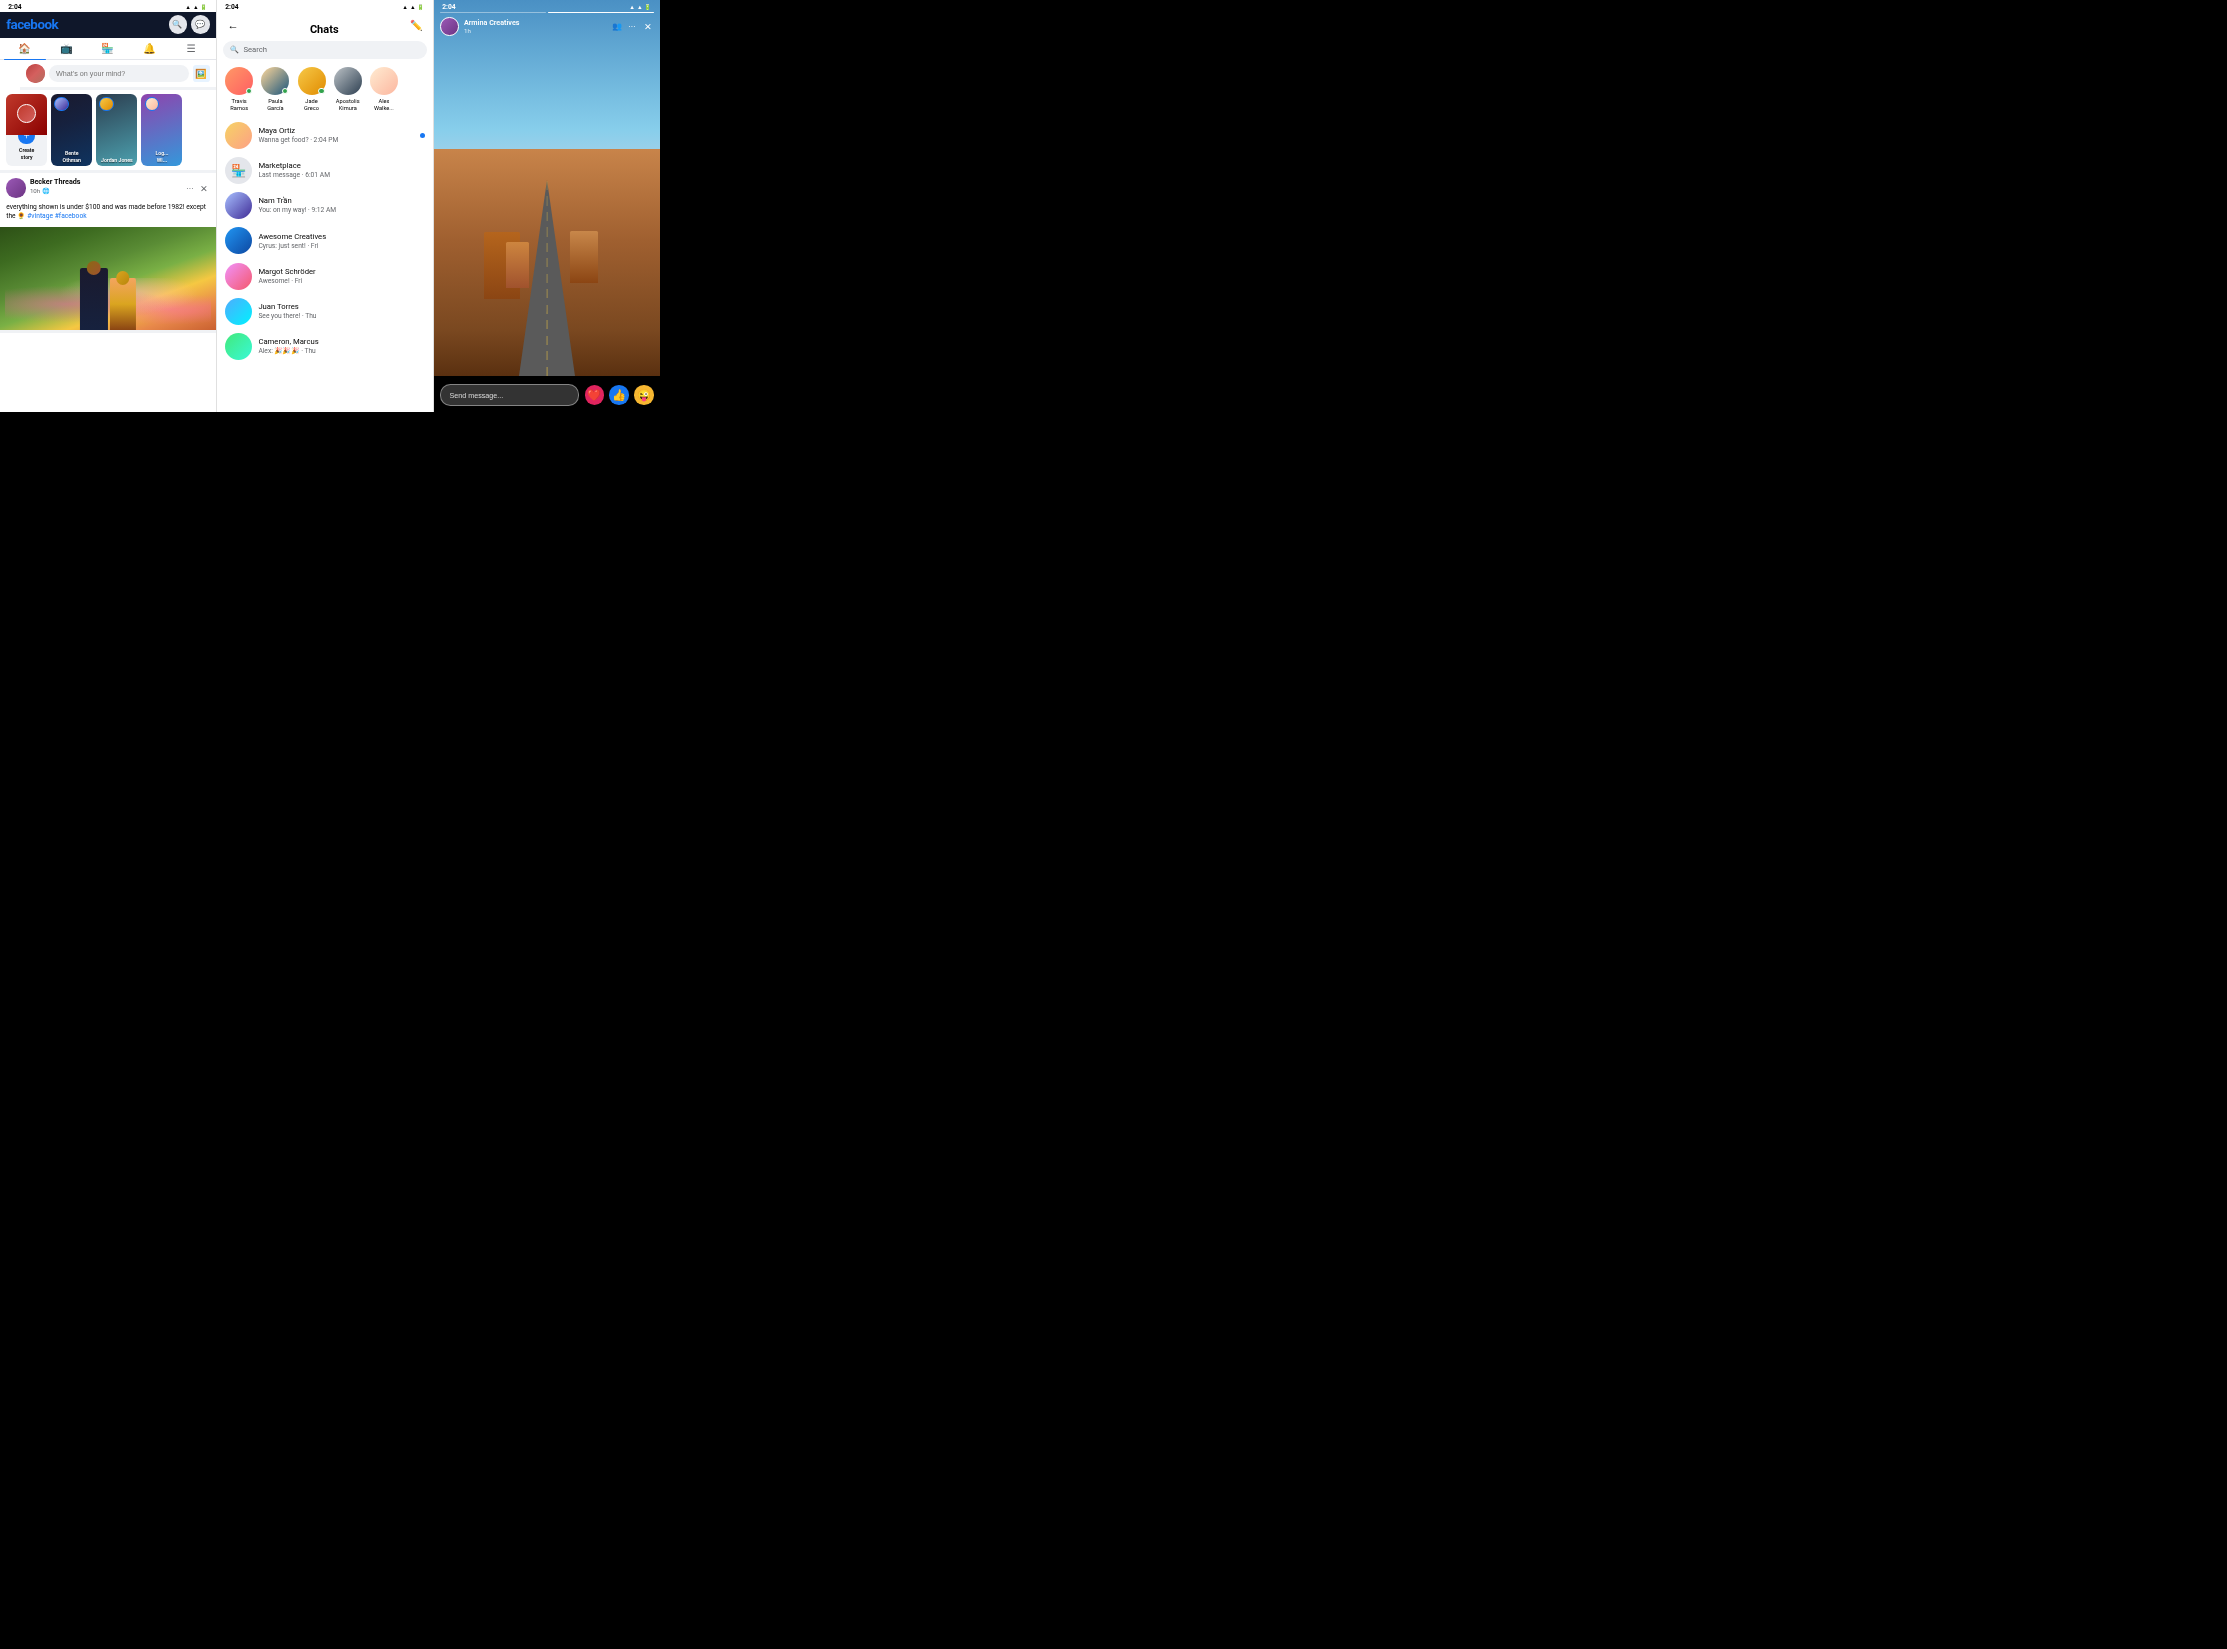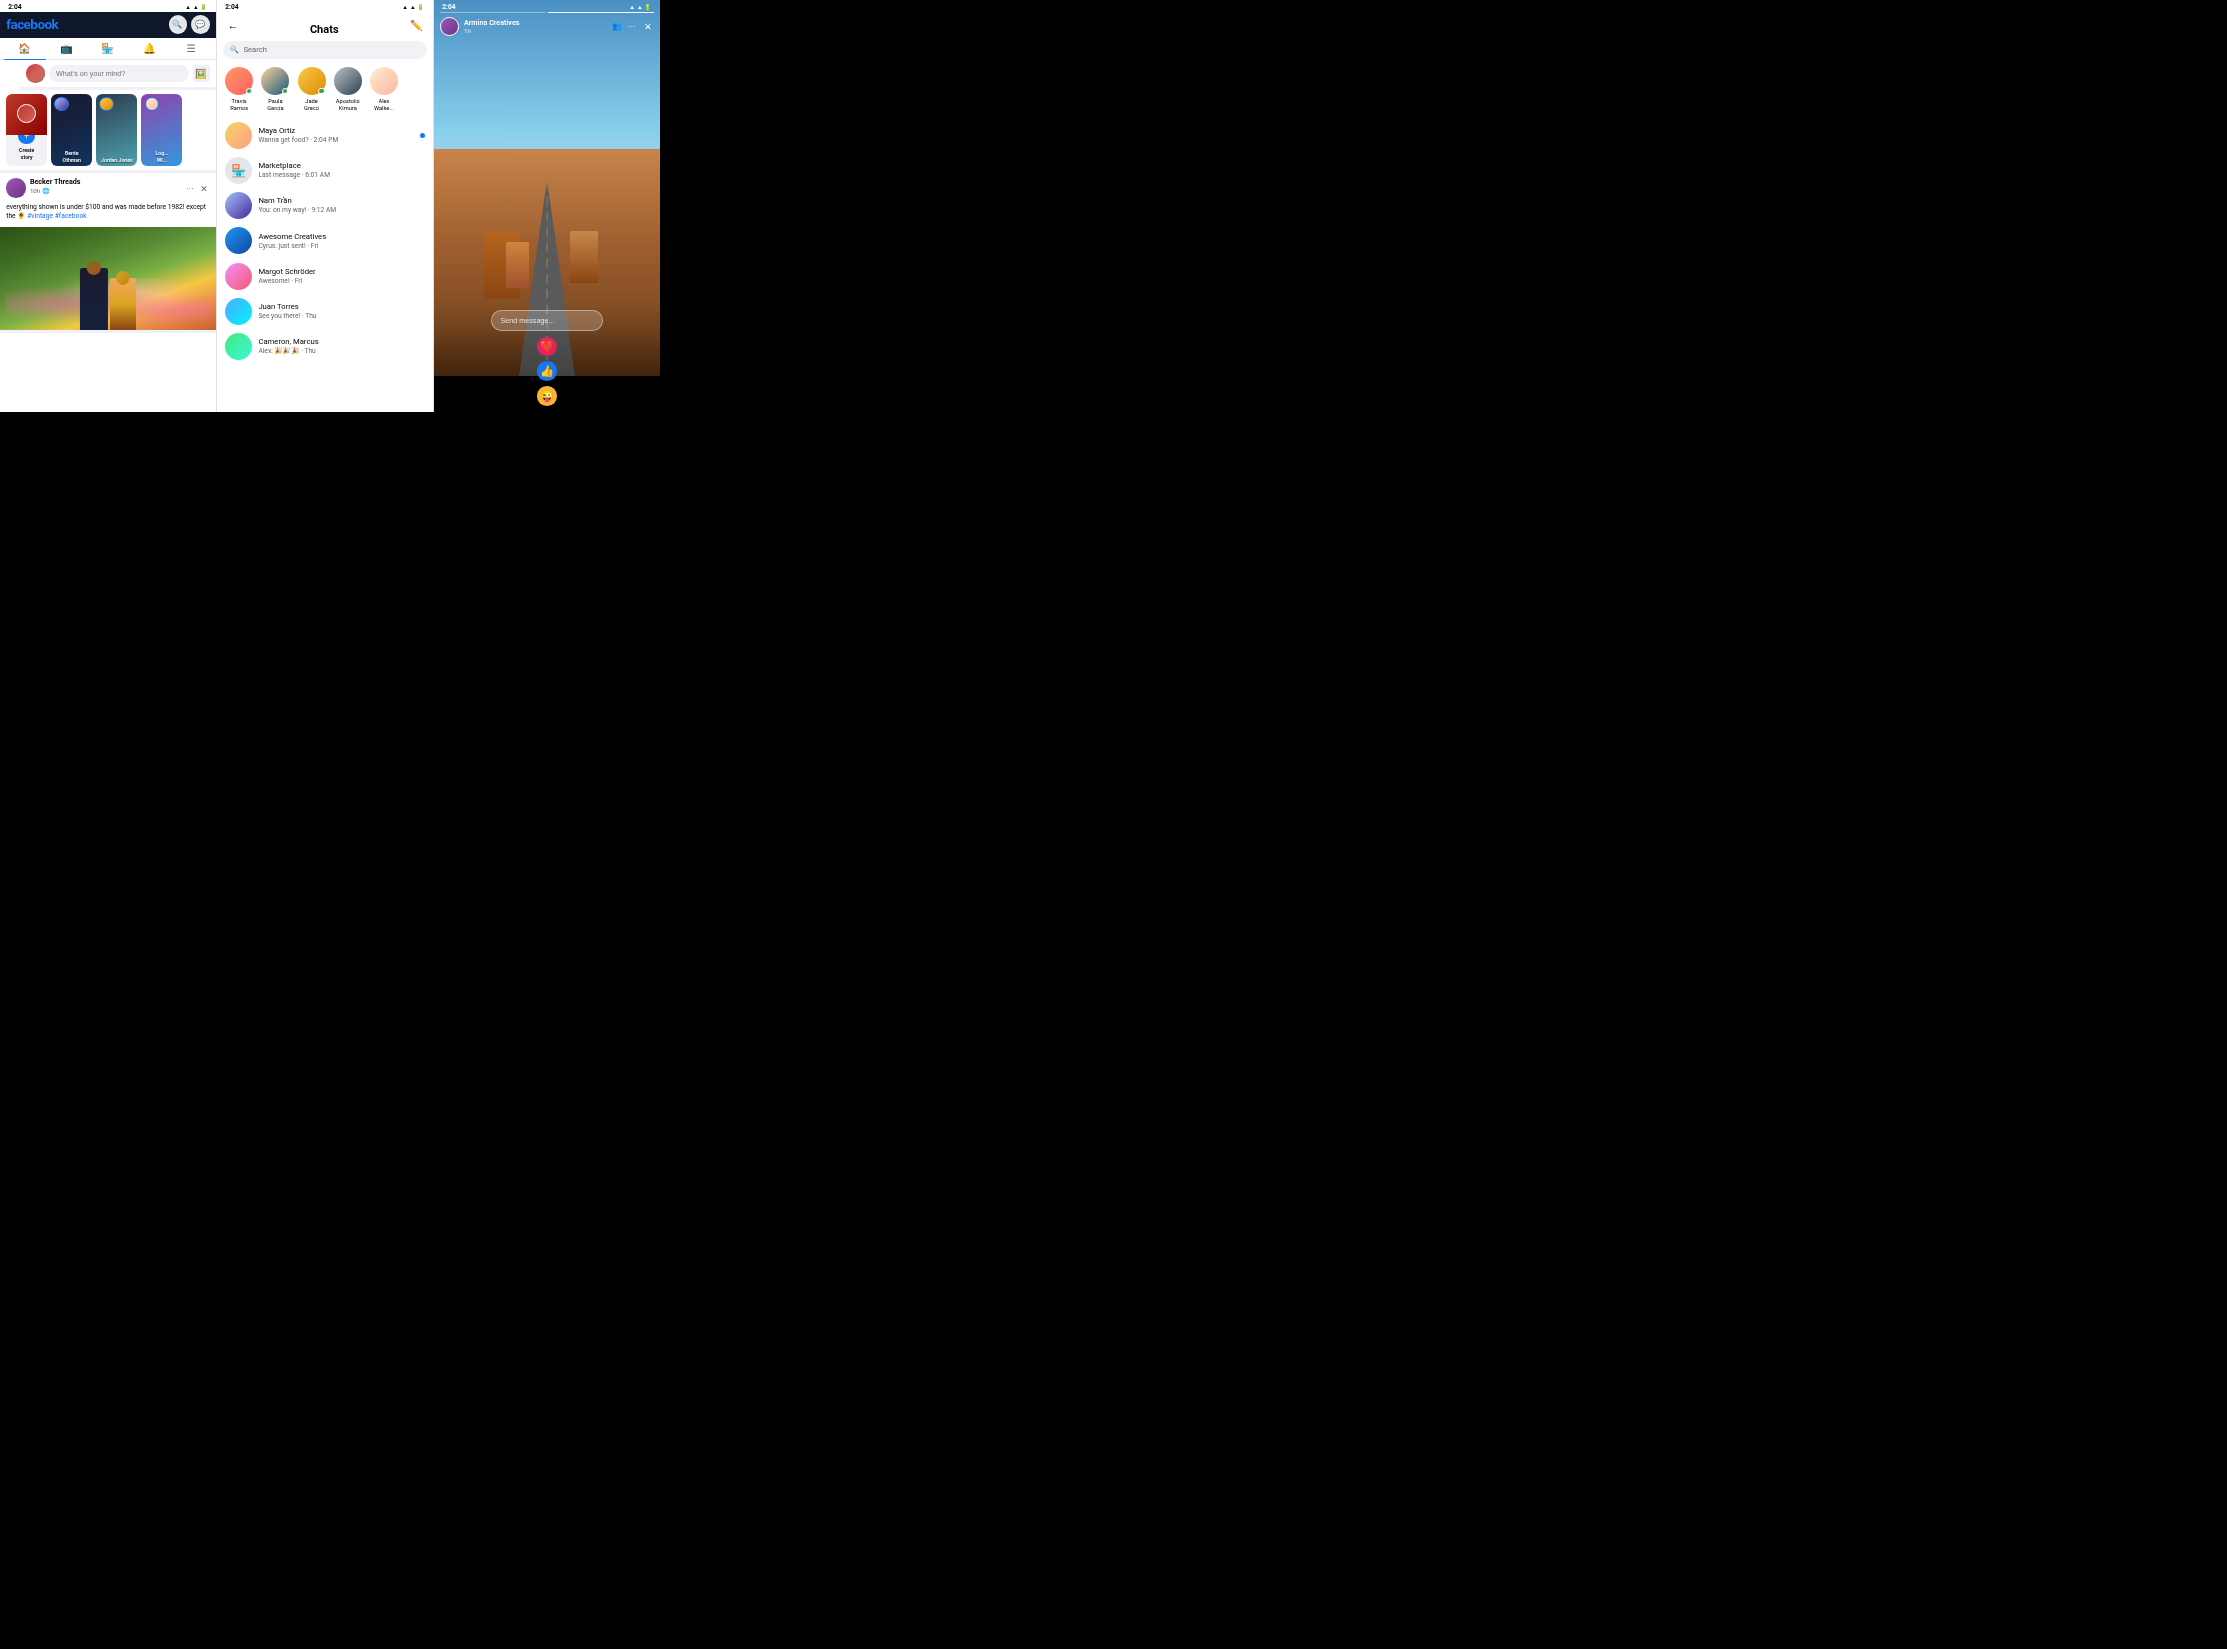--- a/index.html
+++ b/index.html
@@ -557,21 +557,20 @@
 
     .story-reply-area {
       position: absolute;
       bottom: 0; left: 0; right: 0;
       padding: 6.2px;
       display: flex;
       align-items: center;
       gap: 5.2px;
       background: linear-gradient(transparent, rgba(0,0,0,0.4));
       z-index: 10;
-      flex-direction: column;
     }
     .reply-input {
       flex: 1;
       background: rgba(255,255,255,0.2);
       border-radius: 10.3px;
       border: 0.5px solid rgba(255,255,255,0.4);
       padding: 5.2px 8.2px;
       color: #fff;
       font-size: 7.2px;
     }

